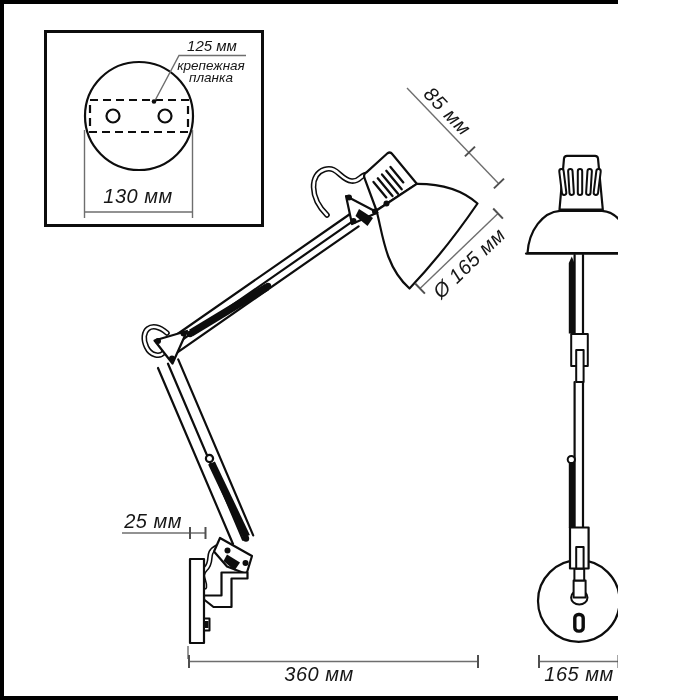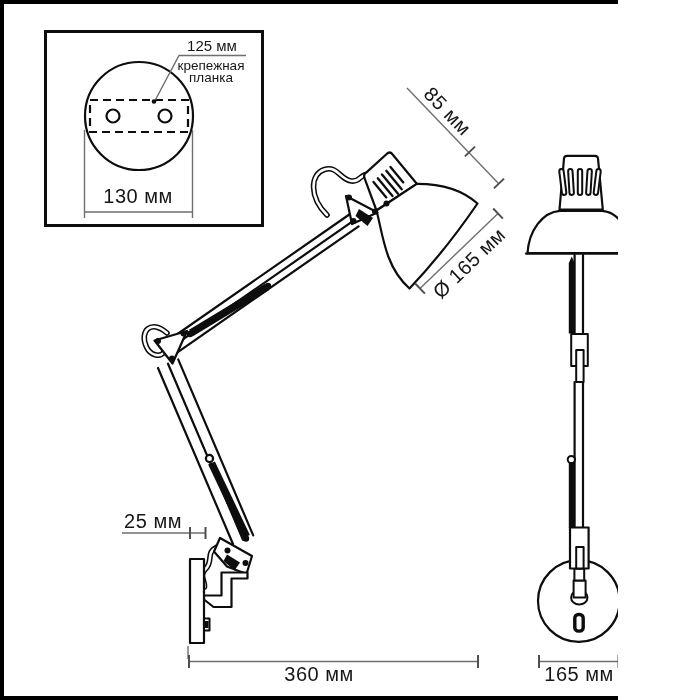--- a/index.html
+++ b/index.html
@@ -1,17 +1,17 @@
 <!DOCTYPE html>
 <html><head>
 <meta charset="utf-8">
 <style>
   html,body{margin:0;padding:0;background:#fff;}
   .stage{position:relative;width:618px;height:700px;background:#a21caf;overflow:hidden;
-         font-family:"Liberation Sans","DejaVu Sans",sans-serif;}
+         font-family:"Liberation Sans","DejaVu Sans",sans-serif;font-style:italic;}
   svg{position:absolute;left:0;top:0;}
   
   .ln{stroke:#0d0d0d;stroke-width:2.2;fill:none;stroke-linecap:round;stroke-linejoin:round;}
   .lnw{stroke:#0d0d0d;stroke-width:2.2;fill:#ffffff;stroke-linejoin:round;}
   .ln2{stroke:#0d0d0d;stroke-width:2;fill:#ffffff;stroke-linejoin:round;}
   .slot{stroke:#0d0d0d;stroke-width:2.3;fill:none;stroke-linecap:round;}
   .blk{fill:#0d0d0d;stroke:none;}
   .cable-o{stroke:#0d0d0d;stroke-width:5.6;fill:none;stroke-linecap:round;}
   .cable-i{stroke:#ffffff;stroke-width:2.5;fill:none;stroke-linecap:round;}
   .spring{stroke:#0d0d0d;stroke-width:7.5;fill:none;stroke-linecap:butt;}

